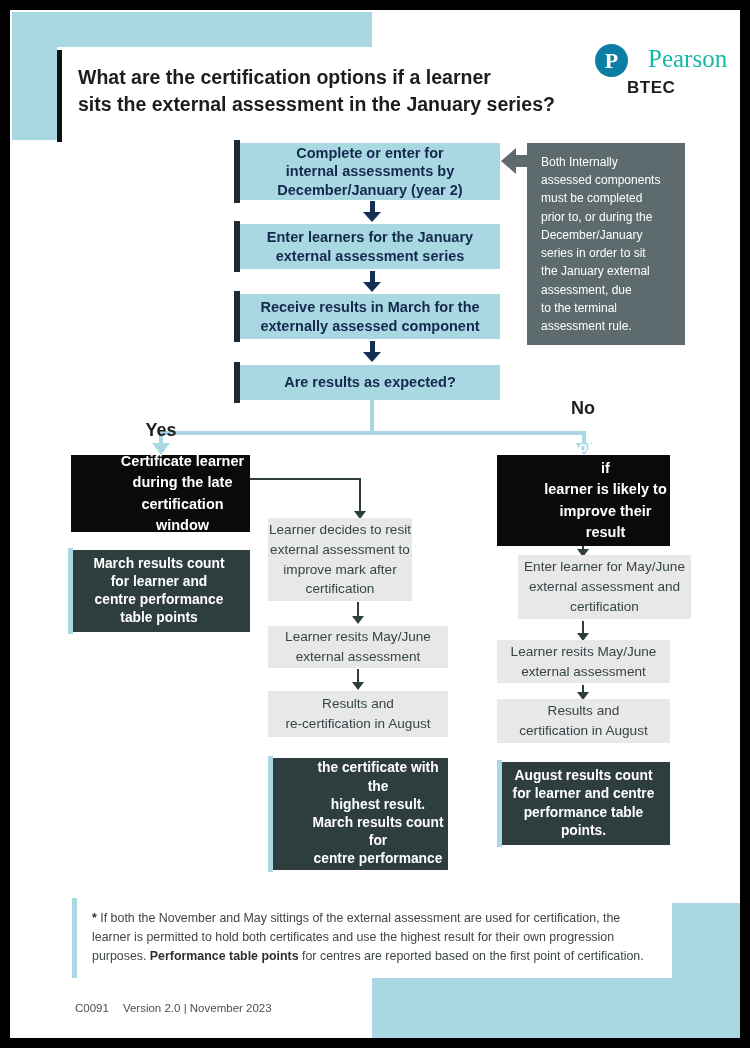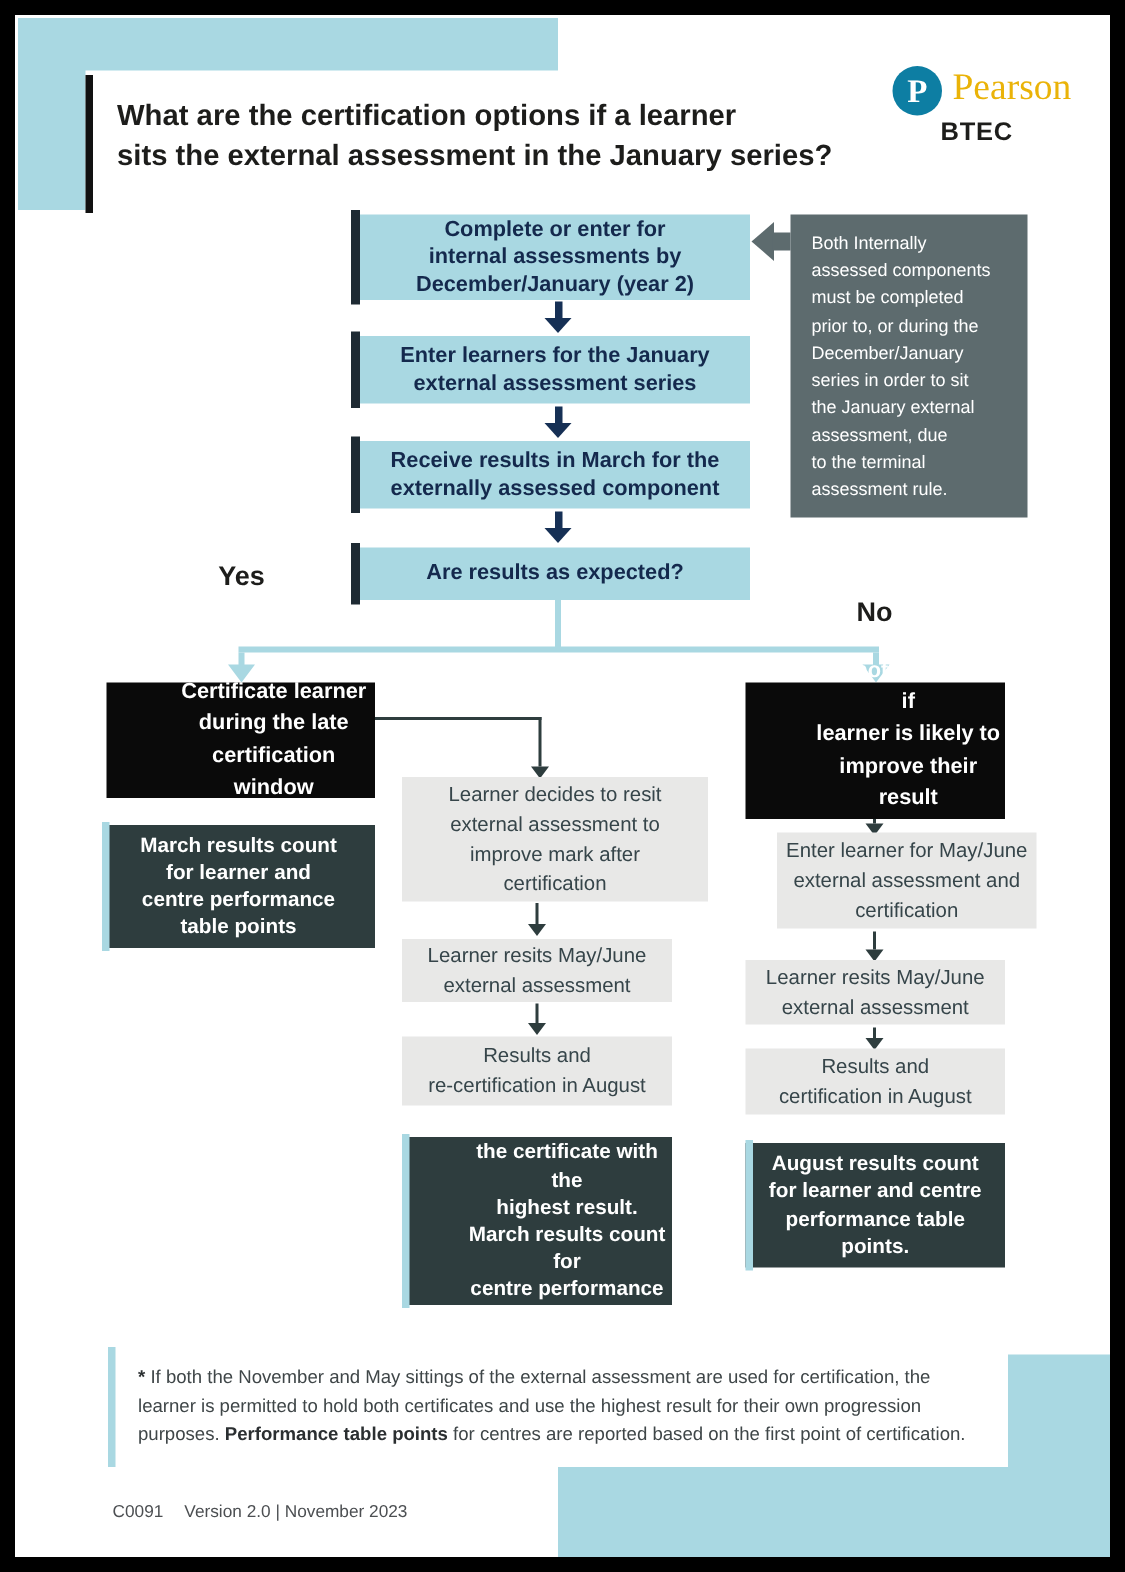--- a/index.html
+++ b/index.html
@@ -19,21 +19,21 @@
   .title-bar { position:absolute; left:57px; top:50px; width:5px; height:92px; background:#111111; }
   .title-text { position:absolute; left:78px; top:64px; font-size:19.5px; font-weight:700; color:#1d1d1b; line-height:1.4; }
 
   
   .brand { position:absolute; left:595px; top:42px; }
   .brand-circle {
     position:absolute; left:0; top:2px; width:33px; height:33px; border-radius:50%;
     background:#0d7ea3; color:#ffffff; text-align:center; line-height:33px;
     font-family:"Liberation Serif","DejaVu Serif",serif; font-size:22px; font-weight:700;
   }
-  .brand-name { position:absolute; left:40px; top:3px; font-family:"Liberation Serif","DejaVu Serif",serif; font-size:25px; color:#eab308; }
+  .brand-name { position:absolute; left:53px; top:3px; font-family:"Liberation Serif","DejaVu Serif",serif; font-size:25px; color:#14b8a6; }
   .brand-sub  { position:absolute; left:32px; top:36px; font-size:17px; font-weight:700; letter-spacing:0.5px; color:#1d1d1b;text-align:center; }
 
   
   .flow-box { position:absolute; box-sizing:border-box; text-align:center; display:flex; align-items:center; justify-content:center; }
   .flow-box.blue { background:#a9d8e2; color:#14294d; font-weight:700; font-size:14.5px; line-height:1.26; }
   .flow-box.blue::before { content:""; position:absolute; left:-6px; top:-3px; bottom:-3px; width:6px; background:#1e2a33; }
   .flow-box.black { background:#0a0a0a; color:#ffffff; font-weight:700; font-size:14.5px; line-height:1.45;padding-left:44px; }
   .flow-box.gray  { background:#e8e8e7; color:#36454a; font-weight:400; font-size:13.6px; line-height:1.45; }
   .flow-box.slate { background:#2e3d3e; color:#ffffff; font-weight:700; font-size:13.8px; line-height:1.32; }
   .flow-box.slate::before { content:""; position:absolute; left:0; top:-2px; bottom:-2px; width:5px; background:#a9d8e2; }
@@ -133,36 +133,36 @@
 to the terminal
 assessment rule.</div>
 
   <div class="blue-line" style="left:370px; top:400px; width:4px; height:33px;"></div>
   <div class="blue-line" style="left:159px; top:431px; width:427px; height:4px;"></div>
   <div class="blue-line" style="left:159px; top:435px; width:4px; height:9px;"></div>
   <div class="blue-drop-head" style="left:152px; top:443px;"></div>
   <div class="blue-line" style="left:582px; top:435px; width:4px; height:9px;"></div>
   <div class="blue-drop-head" style="left:575px; top:443px;"></div>
 
-  <div class="branch-label" style="left:111px; top:374px;">Yes</div>
+  <div class="branch-label" style="left:111px; top:420px;">Yes</div>
   <div class="branch-label" style="left:533px; top:398px;">No</div>
 
   <div class="flow-box black pre" style="left:71px; top:455px; width:179px; height:77px;">Certificate learner
 during the late
 certification window</div>
   <div class="flow-box slate pre" style="left:68px; top:550px; width:182px; height:82px;">March results count
 for learner and
 centre performance
 table points</div>
 
   <div class="elbow-h"></div>
   <div class="elbow-v"></div>
   <div class="elbow-head"></div>
 
-  <div class="flow-box gray pre" style="left:268px; top:518px; width:204px; height:83px;">Learner decides to resit
+  <div class="flow-box gray pre" style="left:268px; top:518px; width:144px; height:83px;">Learner decides to resit
 external assessment to
 improve mark after
 certification</div>
   <div class="thin-arrow" style="left:352px; top:602px;">
       <div class="stem" style="height:14px;"></div>
       <div class="head"></div>
     </div>
   <div class="flow-box gray pre" style="left:268px; top:626px; width:180px; height:42px;">Learner resits May/June
 external assessment</div>
   <div class="thin-arrow" style="left:352px; top:669px;">

